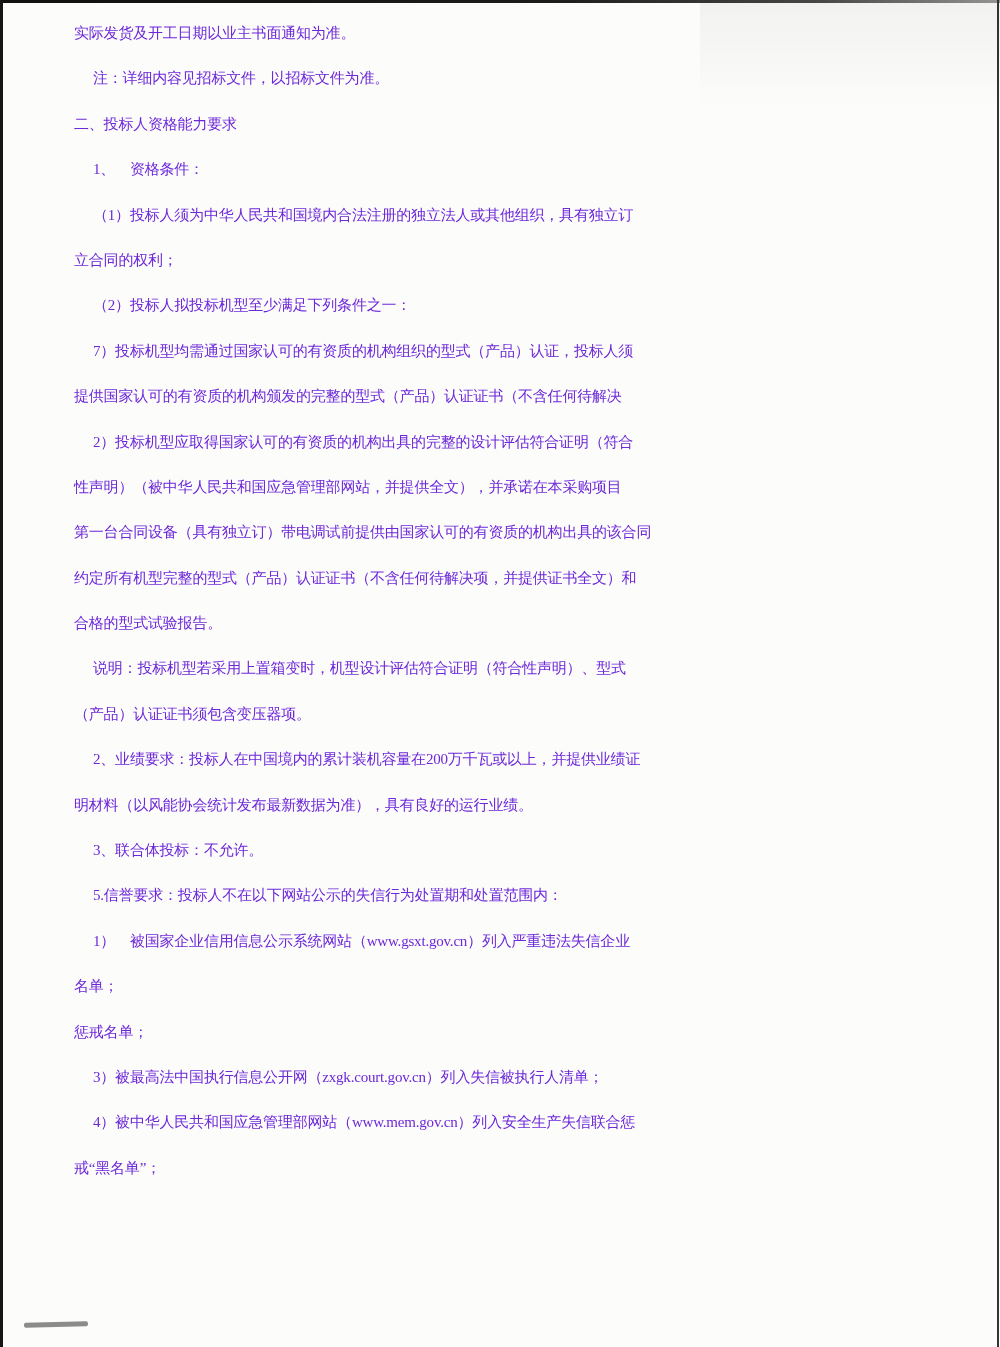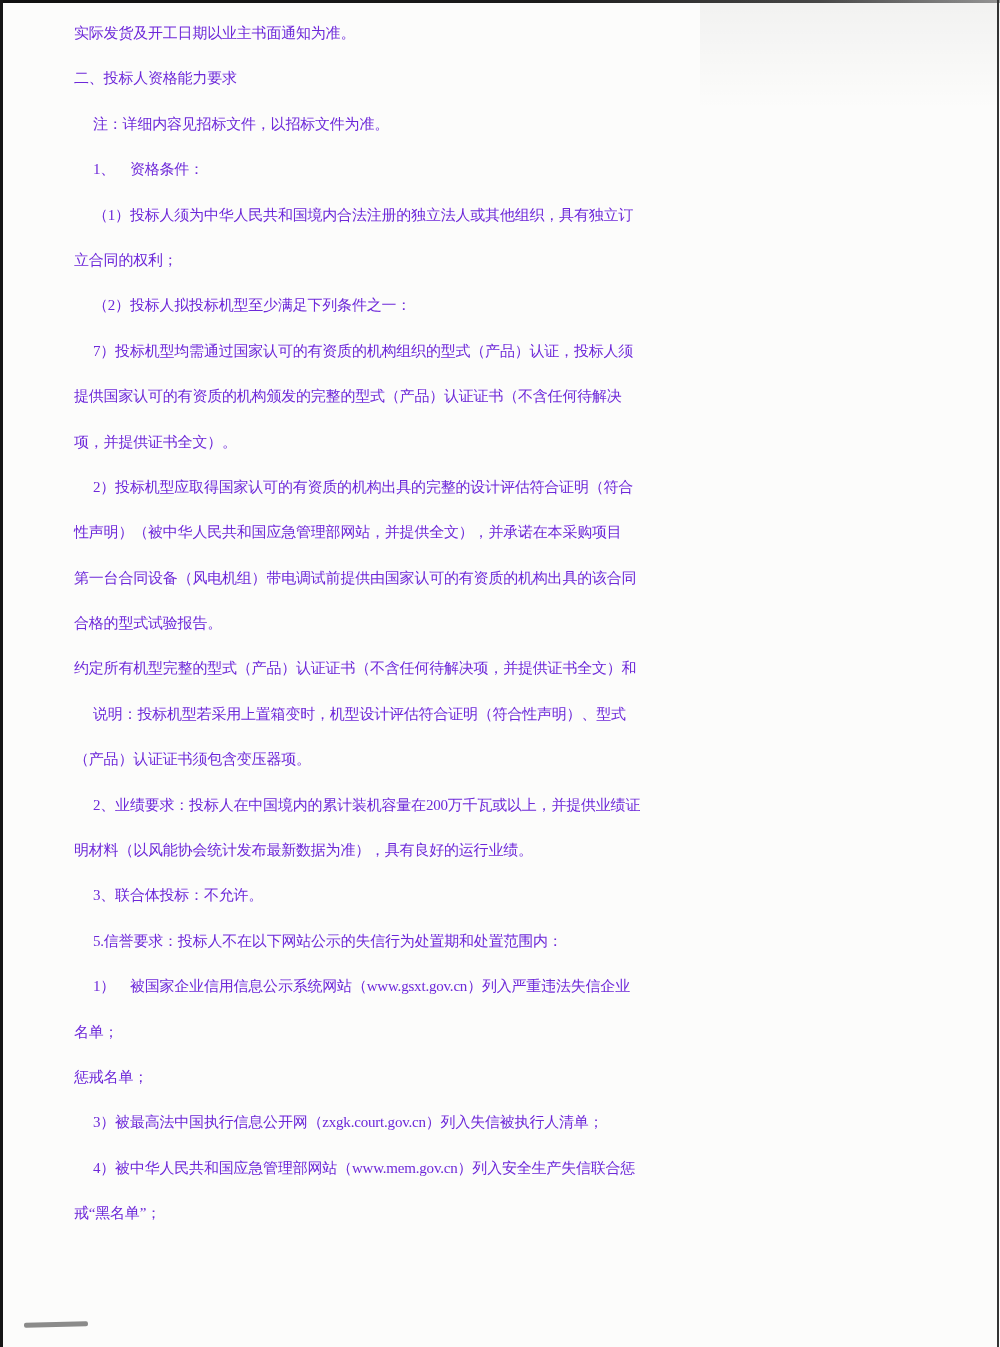--- a/index.html
+++ b/index.html
@@ -77,34 +77,33 @@
 </head>
 <body>
 
 <div class="page">
   <div class="edge-top"></div>
   <div class="edge-left"></div>
   <div class="edge-right"></div>
   <div class="corner-shade"></div>
   <div class="content">
       <div class="line">实际发货及开工日期以业主书面通知为准。</div>
+      <div class="line indent">注：详细内容见招标文件，以招标文件为准。</div>
       <div class="line">二、投标人资格能力要求</div>
-      <div class="line indent">注：详细内容见招标文件，以招标文件为准。</div>
       <div class="line indent">1、　资格条件：</div>
       <div class="line indent">（1）投标人须为中华人民共和国境内合法注册的独立法人或其他组织，具有独立订</div>
       <div class="line">立合同的权利；</div>
       <div class="line indent">（2）投标人拟投标机型至少满足下列条件之一：</div>
       <div class="line indent">7）投标机型均需通过国家认可的有资质的机构组织的型式（产品）认证，投标人须</div>
       <div class="line">提供国家认可的有资质的机构颁发的完整的型式（产品）认证证书（不含任何待解决</div>
-      <div class="line">项，并提供证书全文）。</div>
       <div class="line indent">2）投标机型应取得国家认可的有资质的机构出具的完整的设计评估符合证明（符合</div>
       <div class="line">性声明）（被中华人民共和国应急管理部网站，并提供全文），并承诺在本采购项目</div>
-      <div class="line">第一台合同设备（风电机组）带电调试前提供由国家认可的有资质的机构出具的该合同</div>
+      <div class="line">第一台合同设备（具有独立订）带电调试前提供由国家认可的有资质的机构出具的该合同</div>
+      <div class="line">约定所有机型完整的型式（产品）认证证书（不含任何待解决项，并提供证书全文）和</div>
       <div class="line">合格的型式试验报告。</div>
-      <div class="line">约定所有机型完整的型式（产品）认证证书（不含任何待解决项，并提供证书全文）和</div>
       <div class="line indent">说明：投标机型若采用上置箱变时，机型设计评估符合证明（符合性声明）、型式</div>
       <div class="line">（产品）认证证书须包含变压器项。</div>
       <div class="line indent">2、业绩要求：投标人在中国境内的累计装机容量在200万千瓦或以上，并提供业绩证</div>
       <div class="line">明材料（以风能协会统计发布最新数据为准），具有良好的运行业绩。</div>
       <div class="line indent">3、联合体投标：不允许。</div>
       <div class="line indent">5.信誉要求：投标人不在以下网站公示的失信行为处置期和处置范围内：</div>
       <div class="line indent">1）　被国家企业信用信息公示系统网站（www.gsxt.gov.cn）列入严重违法失信企业</div>
       <div class="line">名单；</div>
       <div class="line">惩戒名单；</div>
       <div class="line indent">3）被最高法中国执行信息公开网（zxgk.court.gov.cn）列入失信被执行人清单；</div>

